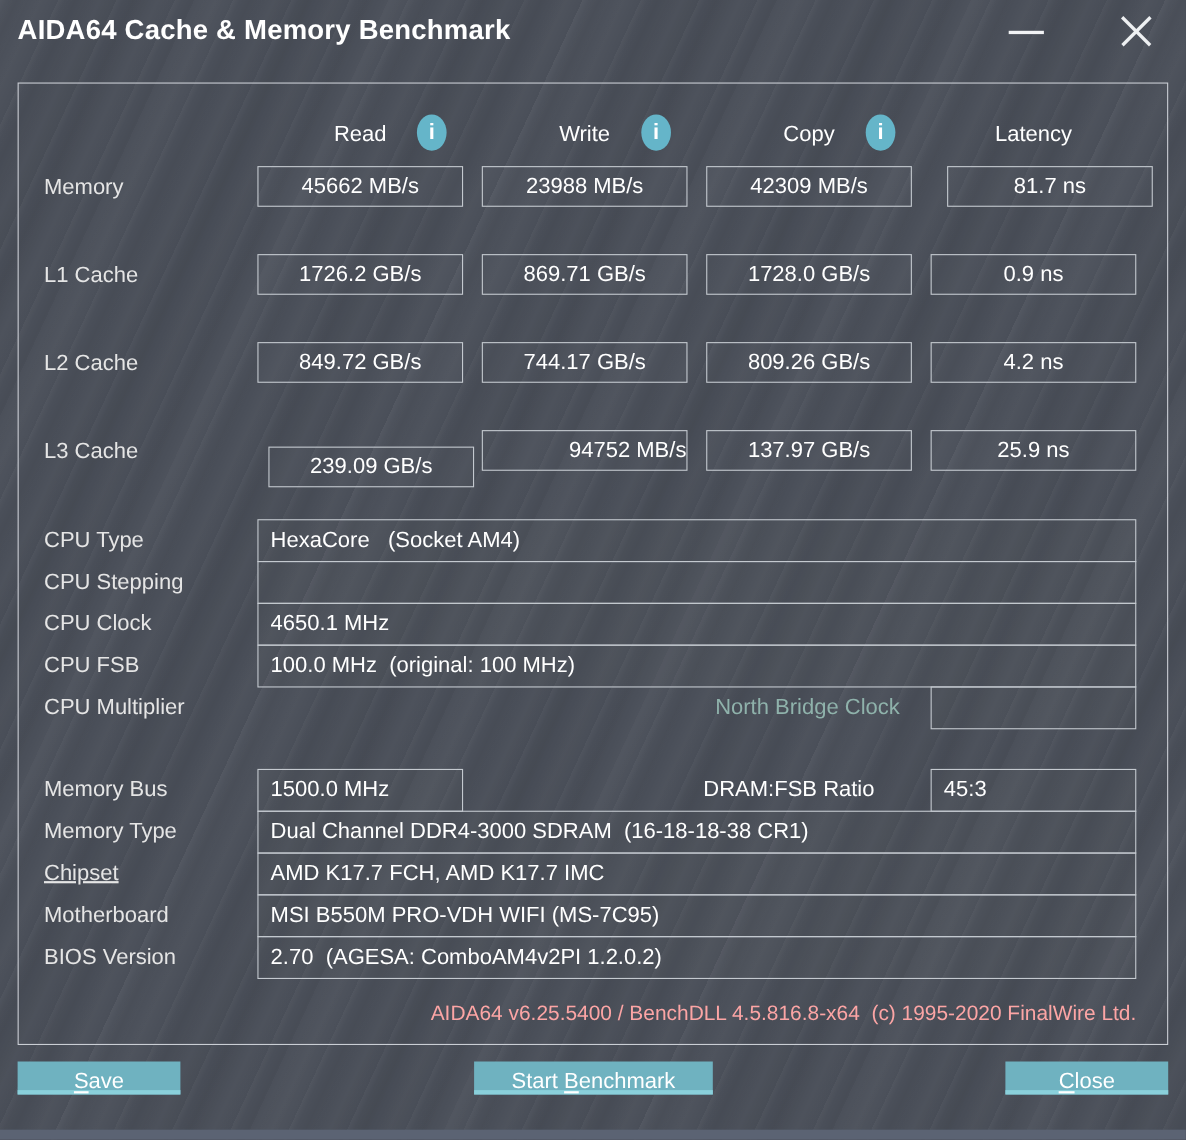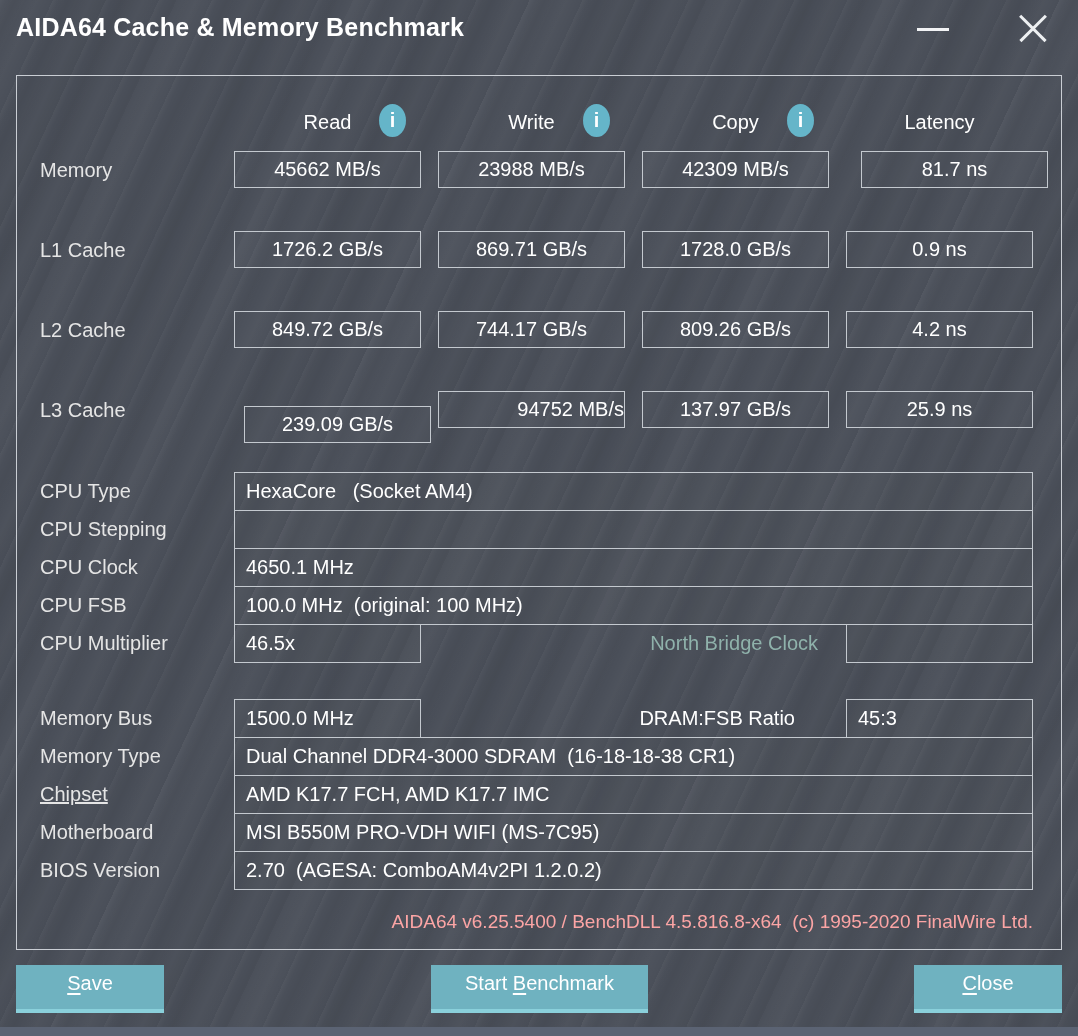--- a/index.html
+++ b/index.html
@@ -75,21 +75,21 @@
   .freelabel{
     height:39px;line-height:39px;font-size:20px;text-align:right;
     white-space:pre;z-index:2;
   }
   .nbc{color:#8fb2ab;}
   .footer{
     left:234px;top:903px;width:799px;height:38px;line-height:38px;
     font-size:19px;color:#fca5a5;text-align:right;white-space:pre;z-index:2;
   }
   .btn{
-    top:965px;height:48px;background:#6fb2c0;
+    top:965px;height:30px;background:#6fb2c0;
     border-bottom:4px solid #8ad0db;
     color:#ffffff;font-size:20px;text-align:center;line-height:37px;
     cursor:pointer;z-index:2;white-space:pre;
   }
   .btn .key{text-decoration:underline;text-underline-offset:3px;}
   .bottomstrip{
     left:0;top:1027px;width:1078px;height:9px;background:#5b6373;z-index:2;
   }
 </style>
 </head>
@@ -140,21 +140,20 @@
   <div class="abs rowlabel" style="top:510px;">CPU Stepping</div>
   <div class="abs rowlabel" style="top:548px;">CPU Clock</div>
   <div class="abs rowlabel" style="top:586px;">CPU FSB</div>
   <div class="abs rowlabel" style="top:624px;">CPU Multiplier</div>
 
   <div class="abs irow" style="top:472px;">HexaCore   (Socket AM4)</div>
   <div class="abs irow" style="top:510px;"></div>
   <div class="abs irow" style="top:548px;">4650.1 MHz</div>
   <div class="abs irow" style="top:586px;">100.0 MHz  (original: 100 MHz)</div>
 
-  <div class="abs sbox" style="left:234px;top:624px;">46.5x</div>
   <div class="abs freelabel nbc" style="left:438px;top:624px;width:380px;">North Bridge Clock</div>
   <div class="abs sbox" style="left:846px;top:624px;"></div>
 
   <div class="abs rowlabel" style="top:699px;">Memory Bus</div>
   <div class="abs rowlabel" style="top:737px;">Memory Type</div>
   <div class="abs rowlabel" style="top:775px;text-decoration:underline;">Chipset</div>
   <div class="abs rowlabel" style="top:813px;">Motherboard</div>
   <div class="abs rowlabel" style="top:851px;">BIOS Version</div>
 
   <div class="abs sbox" style="left:234px;top:699px;">1500.0 MHz</div>

